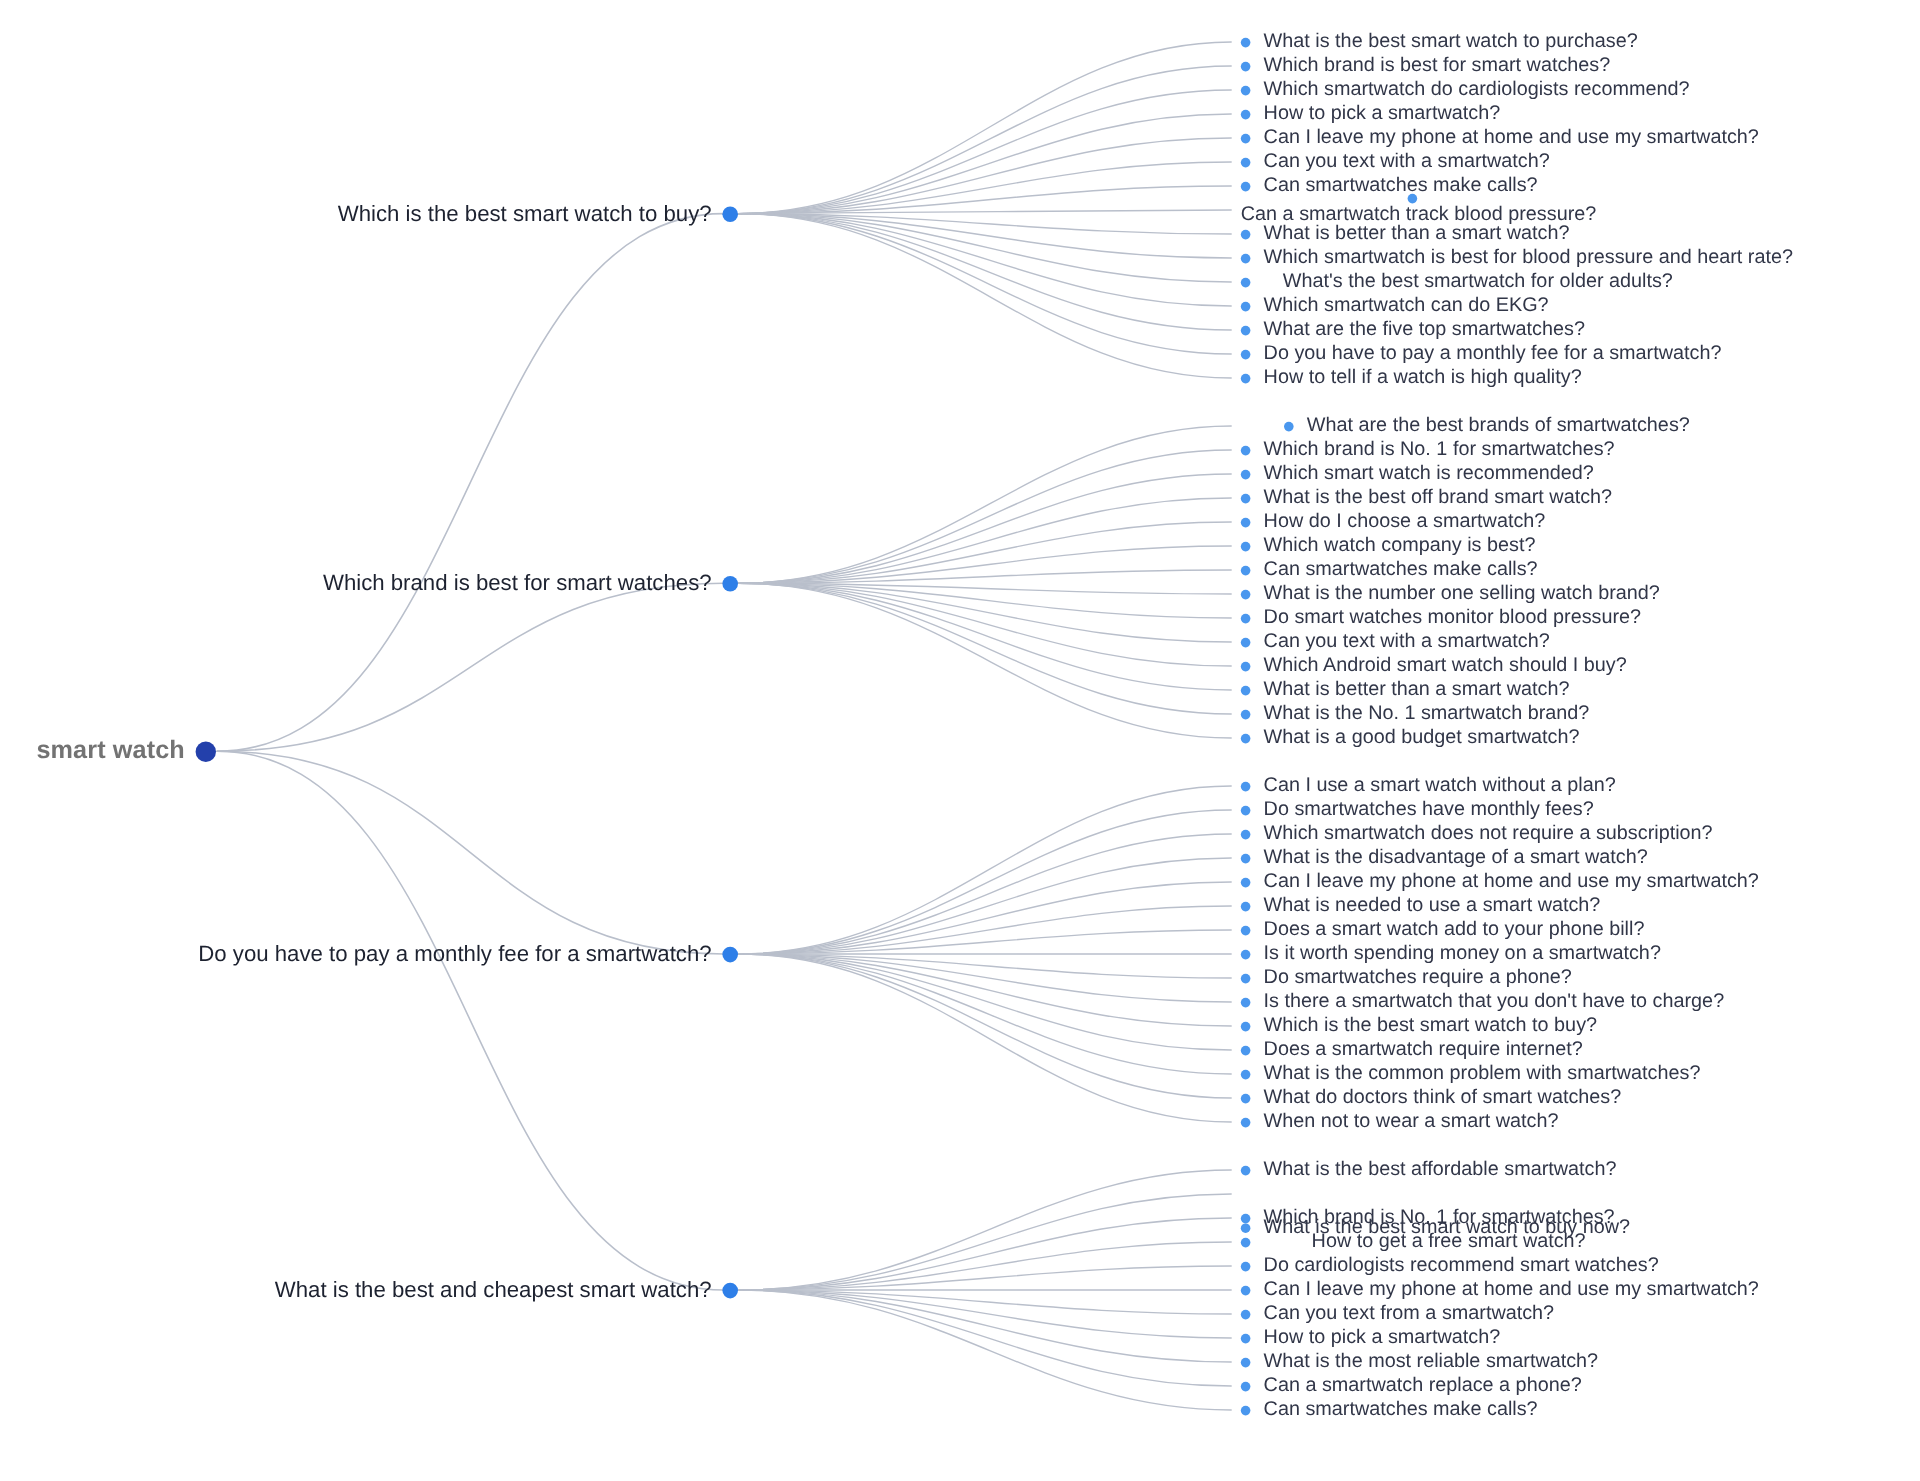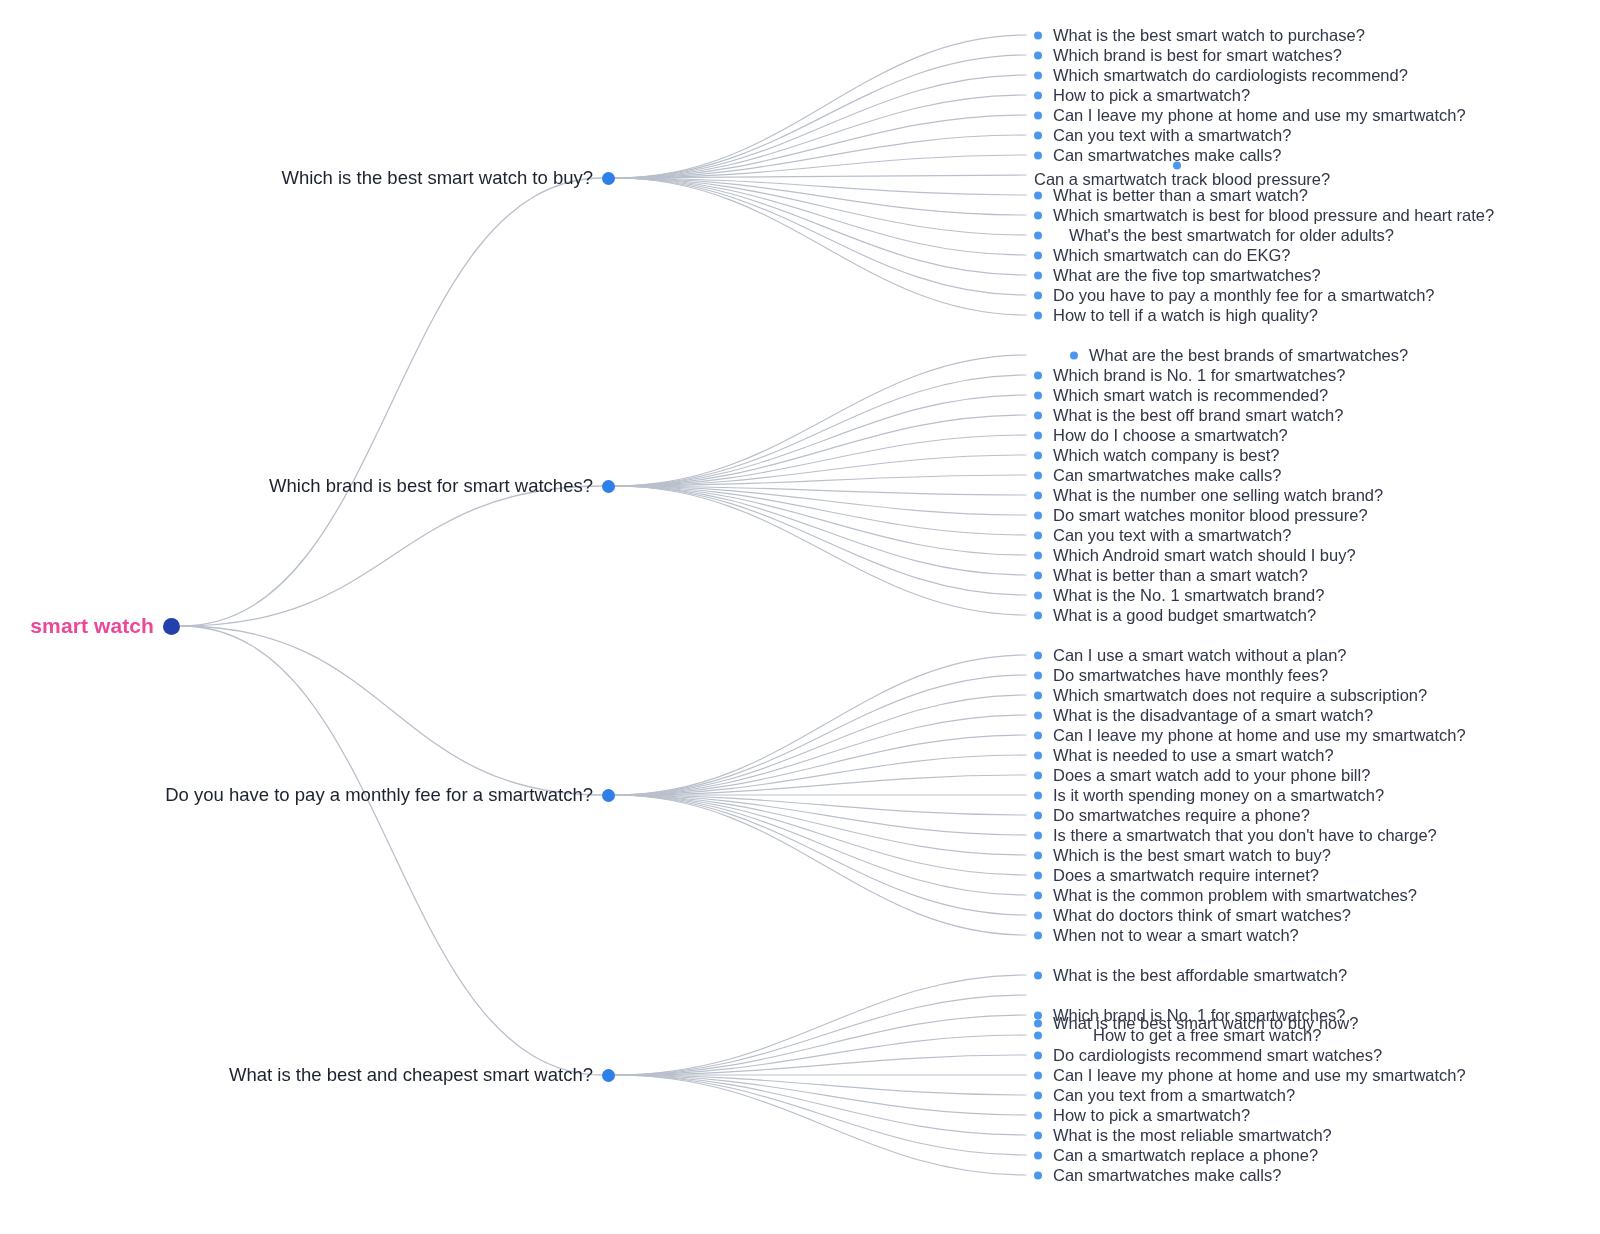--- a/index.html
+++ b/index.html
@@ -44,21 +44,21 @@
   
   .root-node {
     position: absolute;
     display: flex;
     align-items: center;
     transform: translateY(-50%);
   }
   .root-label {
     font-size: 21px;
     font-weight: bold;
-    color: #ec4899;
+    color: #737373;
     white-space: nowrap;
     letter-spacing: 0.1px;
   }
   .dot-root {
     width: 17px;
     height: 17px;
     border-radius: 50%;
     background: #2340ab;
     margin-left: 9px;
     flex: 0 0 auto;

